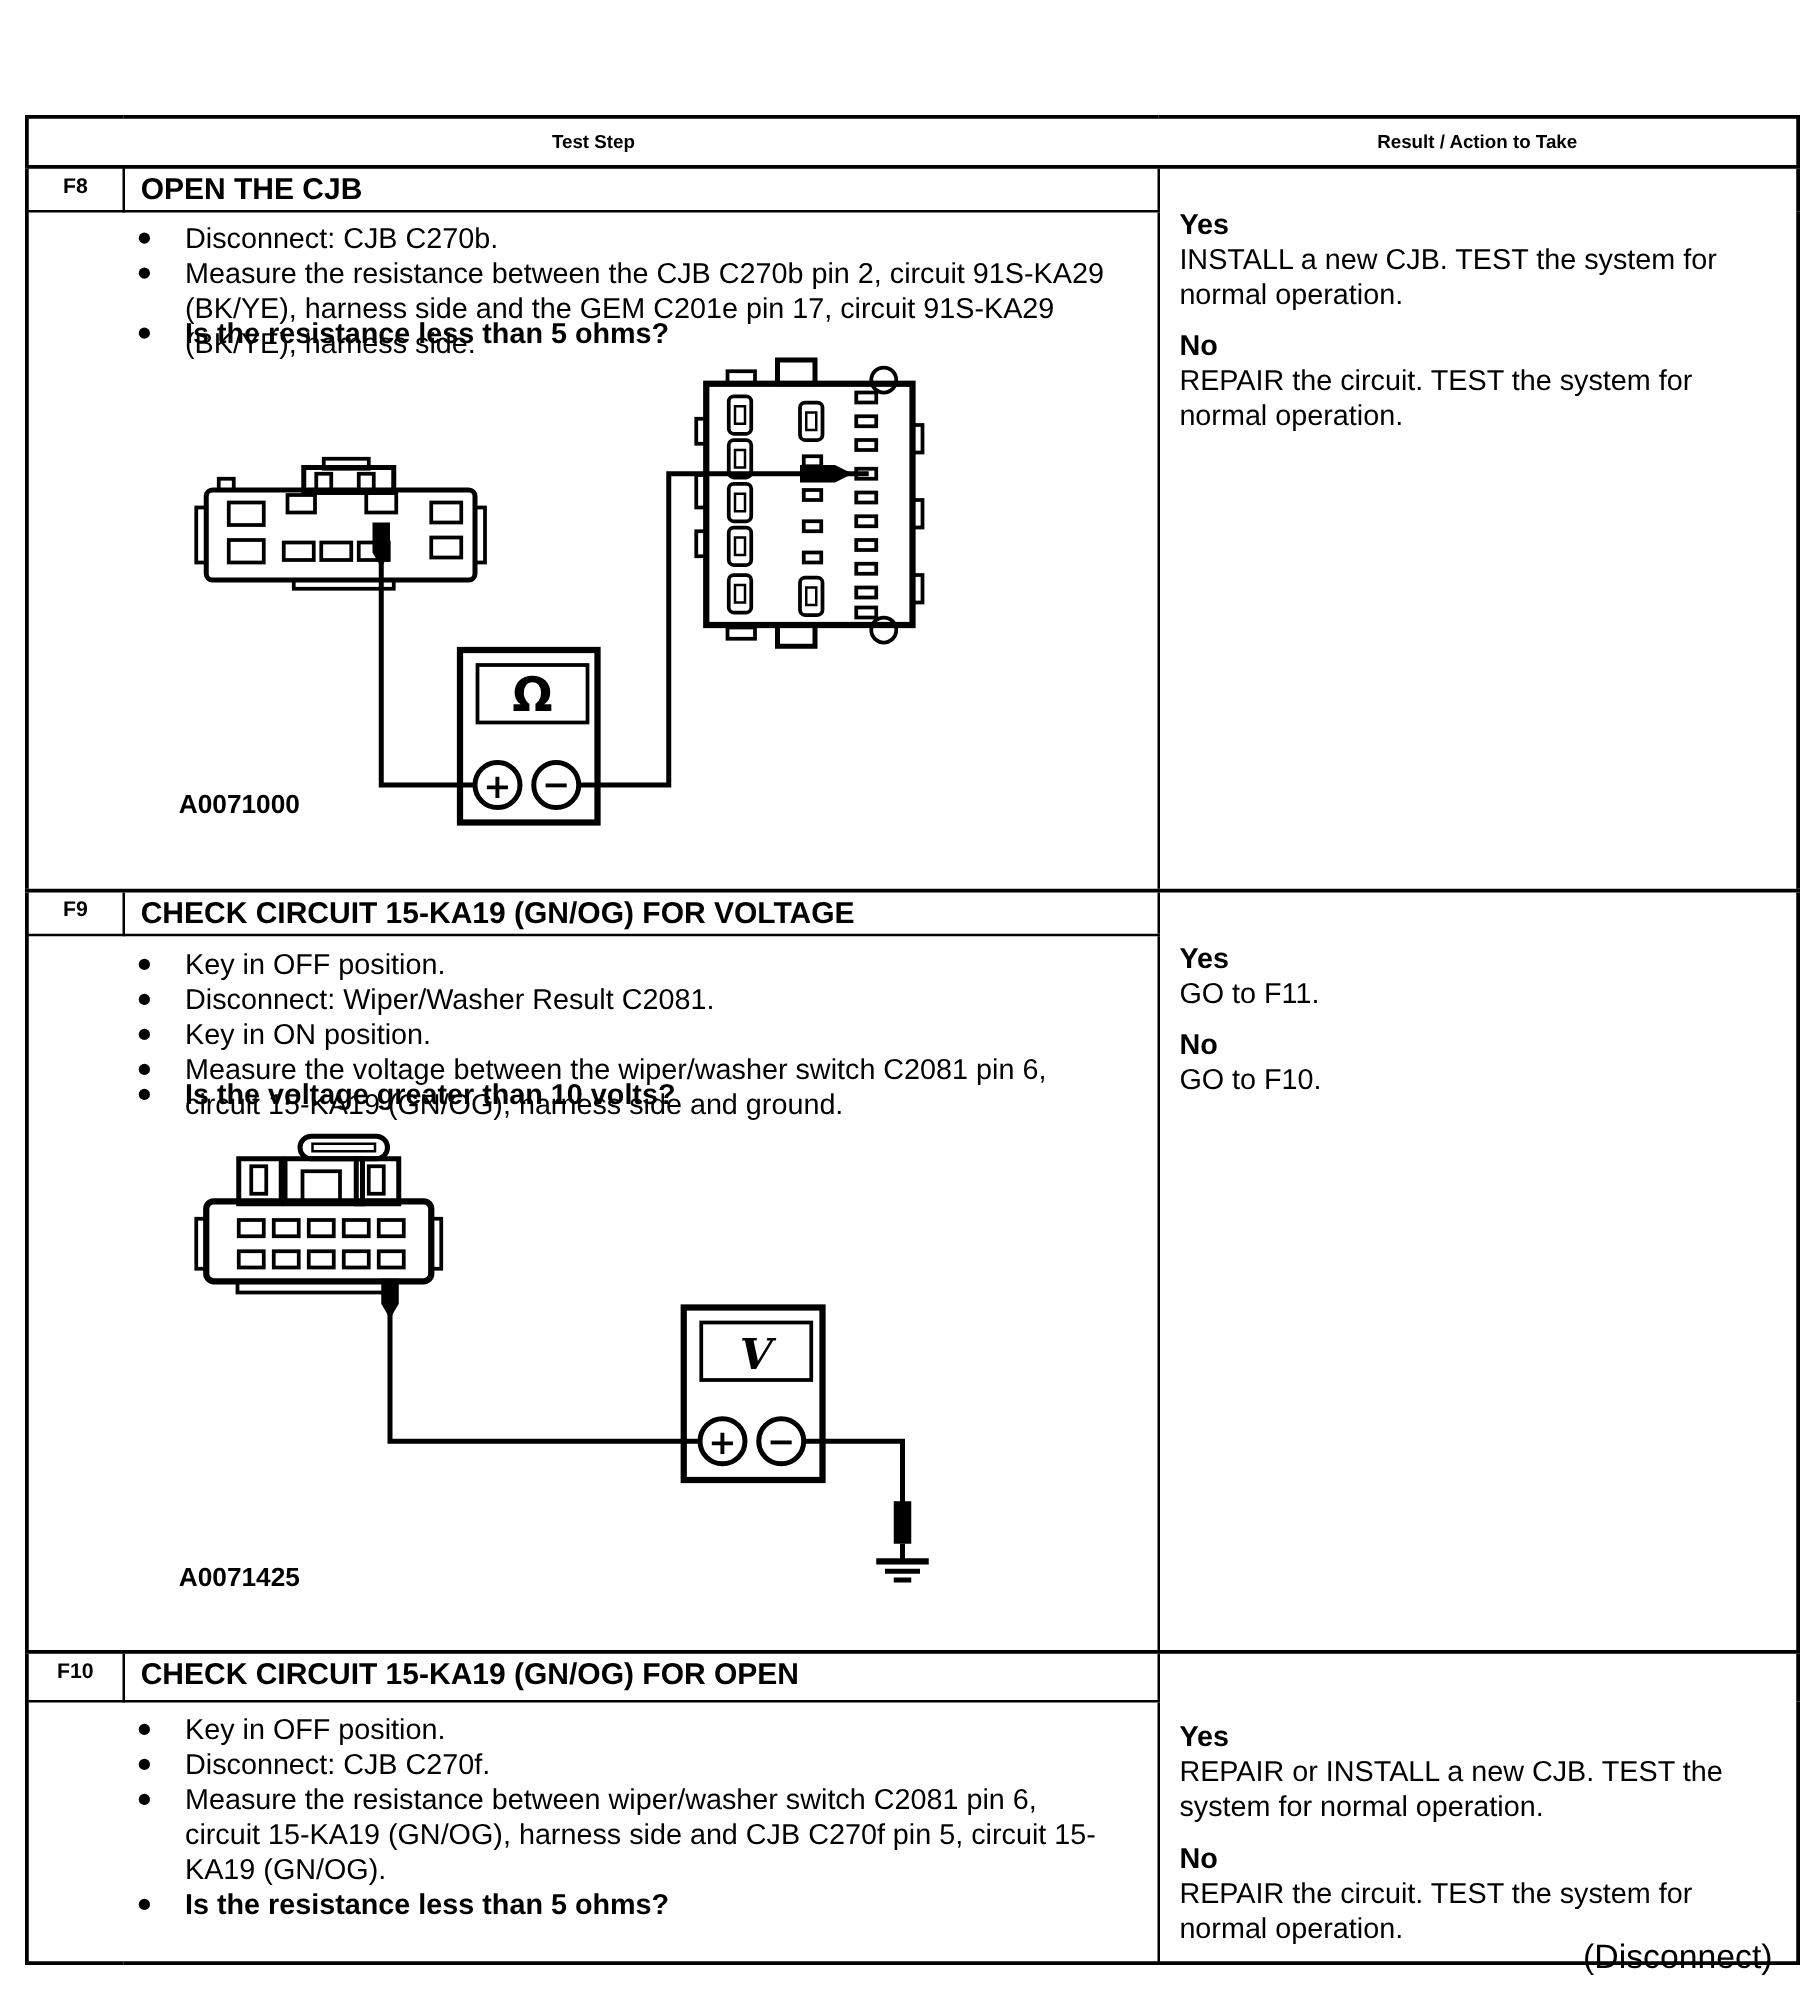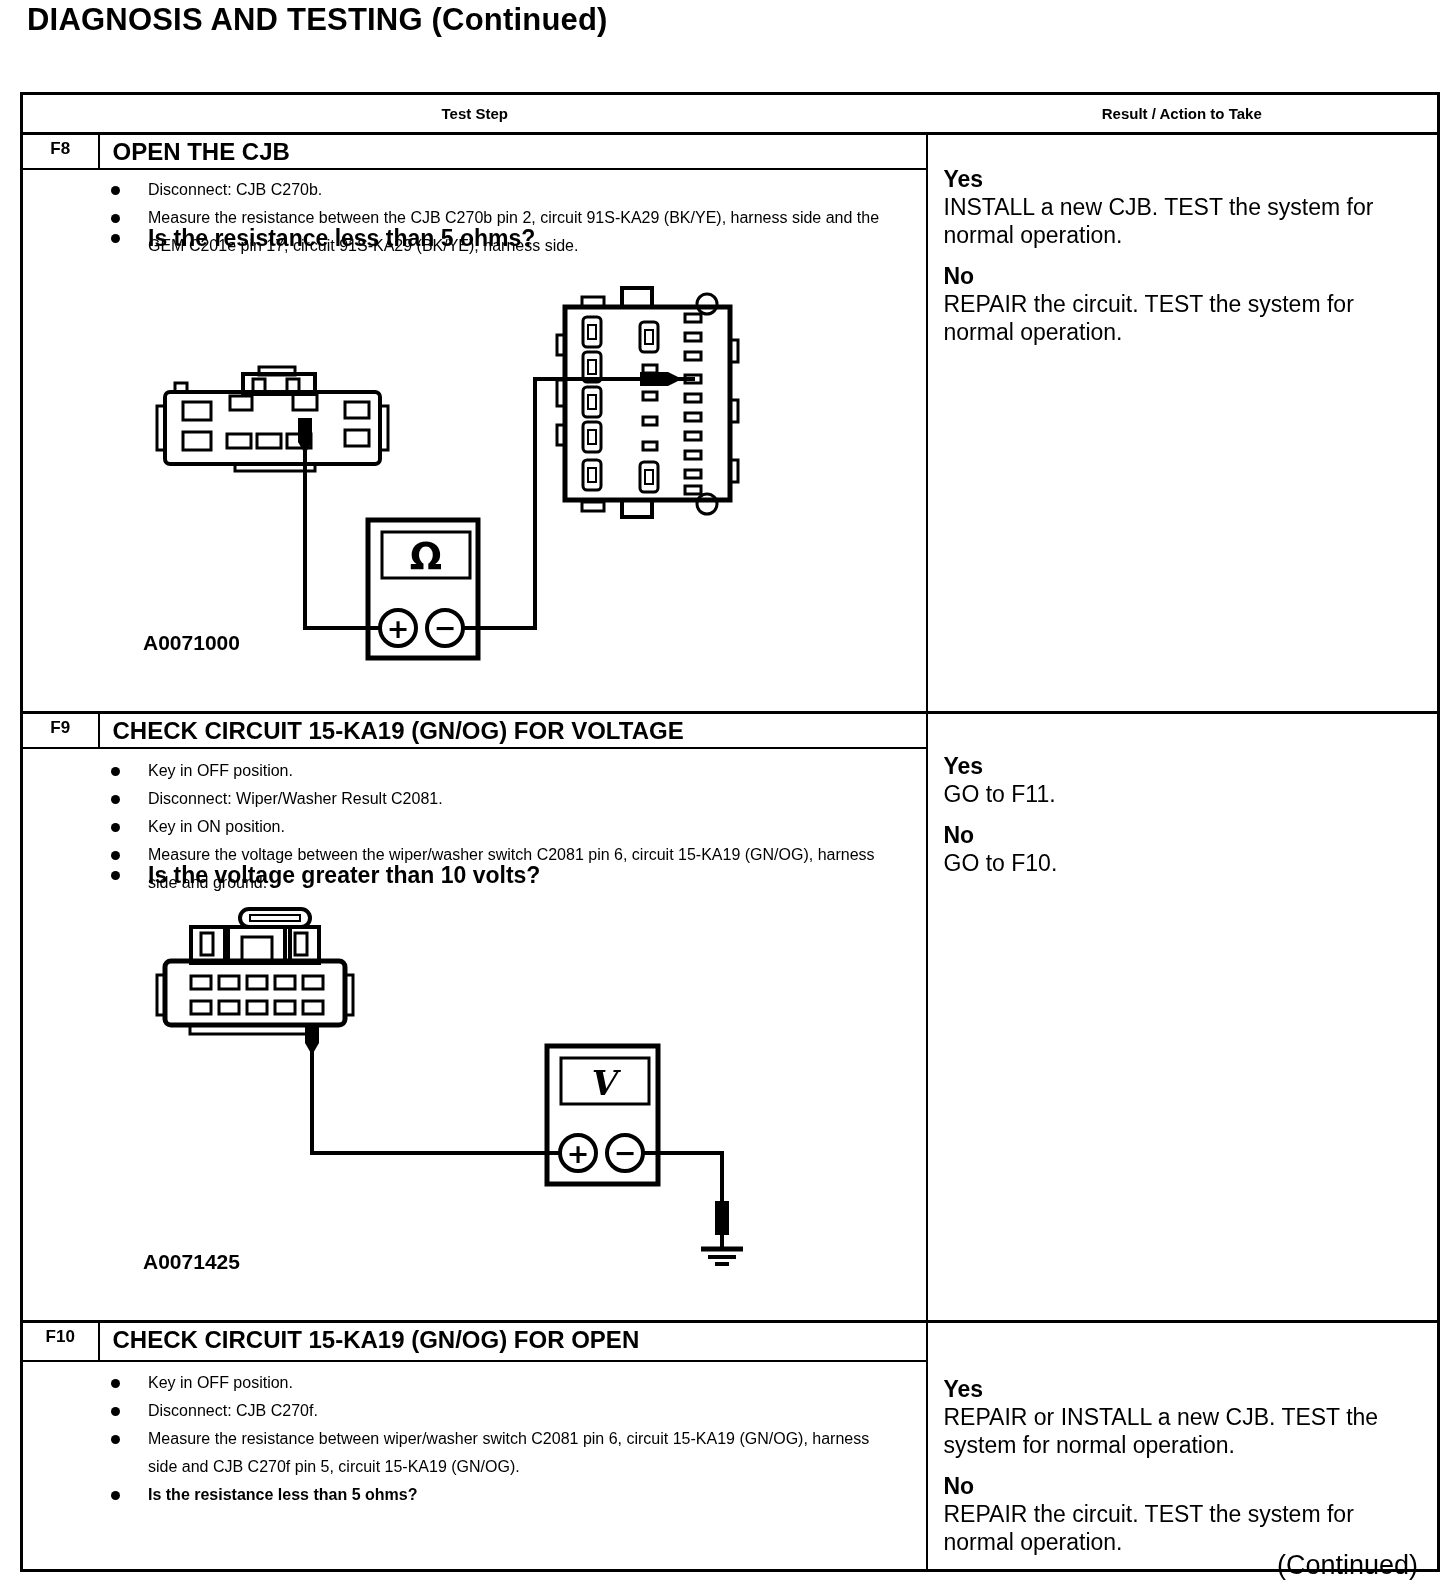--- a/index.html
+++ b/index.html
@@ -56,21 +56,21 @@
   .verdict { font-weight: 700; }
   .res-text b { font-weight: 400; }
   tr.brow-f8  { height: 544px; }
   tr.brow-f9  { height: 574px; }
   tr.brow-f10 { height: 185px; }
   td.step-body { padding: 0; }
   .cellrel { position: relative; width: 100%; height: 100%; }
   .bullets { padding-top: 6px; }
   .bullet {
     display: flex; margin-left: 88px; margin-right: 40px;
-    font-size: 16px; line-height: 28px;
+    font-size: 23px; line-height: 28px;
   }
   .bullet .dot {
     flex: 0 0 37px;
   }
   .bullet .dot::after {
     content: ""; display: block; width: 9px; height: 9px;
     background: #000; border-radius: 50%; margin-top: 10px;
   }
   .bullet .btxt { max-width: 742px; }
   .bullet.bold { font-weight: 700; }
@@ -92,21 +92,20 @@
   .footer {
     position: absolute; right: 38px; top: 1550px;
     font-size: 27px;
   }
 </style>
 </head>
 <body>
 
 <div class="page">
 
-  <h1 class="doc-title">DIAGNOSIS AND TESTING (Continued)</h1>
 
   <table class="ptable">
     <colgroup>
         <col class="c-fnum">
         <col class="c-step">
         <col class="c-res">
       </colgroup>
     <thead>
       <tr>
         <th colspan="2">Test Step</th>
@@ -380,15 +379,15 @@
                 <span class="btxt">Is the resistance less than 5 ohms?</span>
               </div>
             </div>
           </div>
         </td>
       </tr>
 
     </tbody>
   </table>
 
-  <div class="footer">(Continued)</div>
+  <div class="footer">(Disconnect)</div>
 
 </div>
 
 </body></html>

